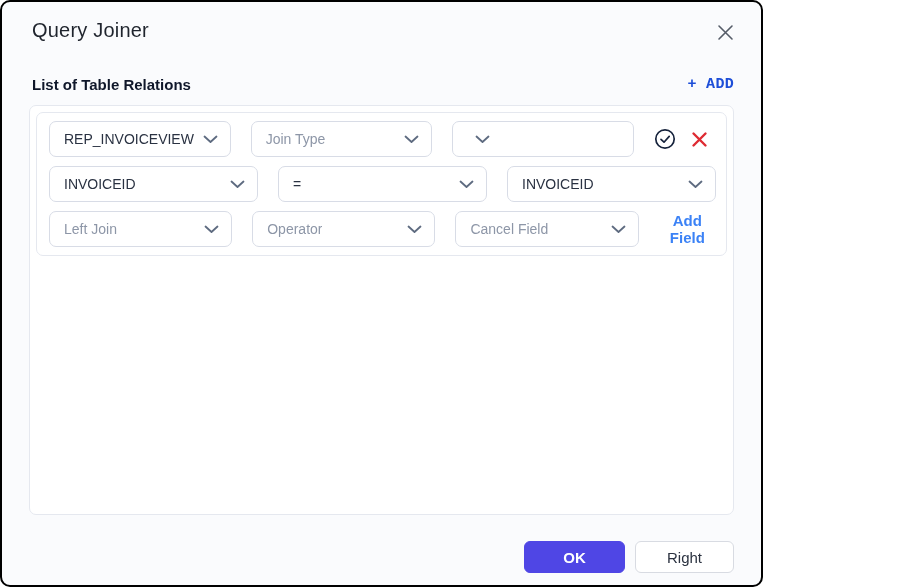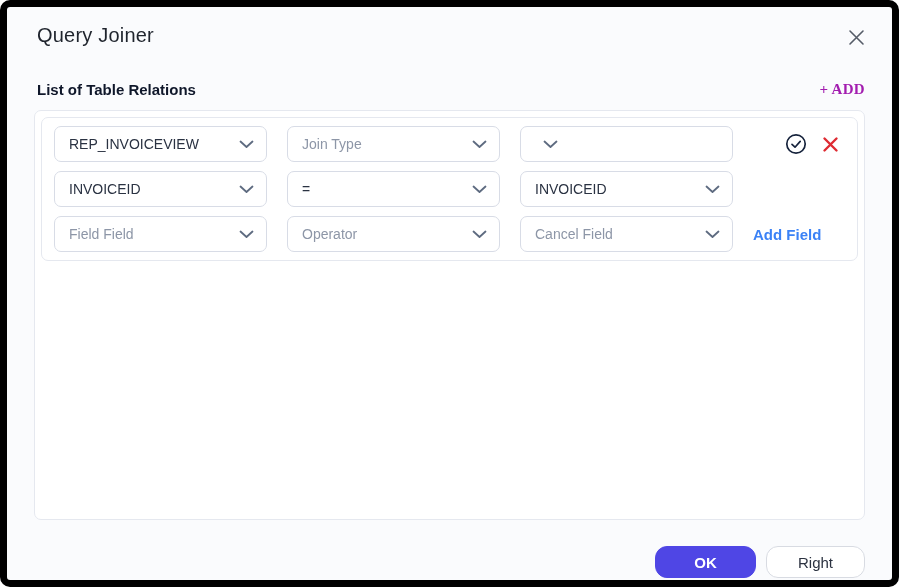--- a/index.html
+++ b/index.html
@@ -1,33 +1,33 @@
 <!DOCTYPE html>
 <html><head>
 <meta charset="utf-8">
 <style>
   html,body{margin:0;padding:0;background:#ffffff;}
   .window{
-    width:899px;height:587px;box-sizing:border-box;
-    border:7px solid #000000;border-radius:10px;
+    width:763px;height:587px;box-sizing:border-box;
+    border:2px solid #000000;border-radius:10px;
     background:#fafbfd;position:relative;overflow:hidden;
     font-family:"Liberation Sans",sans-serif;
   }
   
   .header{display:flex;justify-content:space-between;align-items:flex-start;
     padding:17px 24px 0 30px;height:26px;}
   .title{font-size:20px;color:#1f242d;font-weight:500;letter-spacing:.2px;}
   .close-btn{background:none;border:none;cursor:pointer;padding:2px;line-height:0;margin-top:2px;}
   
   .section-row{display:flex;justify-content:space-between;align-items:center;
     margin:30px 27px 0 30px;height:18px;}
   .section-label{font-size:15px;font-weight:700;color:#0f172a;}
   .add-btn{background:none;border:none;cursor:pointer;
-    font-family:Liberation Serif, serif;
-    font-size:15px;font-weight:600;color:#a21caf;letter-spacing:.3px;padding:0;}
+    font-family:Liberation Mono, monospace;
+    font-size:15px;font-weight:600;color:#1d4ed8;letter-spacing:.3px;padding:0;}
   
   .panel{margin:12px 27px 0 27px;height:410px;box-sizing:border-box;
     background:#ffffff;border:1px solid #e5e8ef;border-radius:7px;padding:6px;}
   .group{box-sizing:border-box;border:1px solid #e5e8ef;border-radius:7px;
     padding:8px 10px 8px 12px;}
   .rel-row{display:flex;align-items:center;gap:20px;margin-bottom:9px;}
   .rel-row:last-child{margin-bottom:0;}
   .dd{width:213px;height:36px;box-sizing:border-box;background:#fff;
     border:1px solid #d8dce6;border-radius:7px;cursor:pointer;
     display:flex;align-items:center;justify-content:space-between;
@@ -36,21 +36,21 @@
     overflow:hidden;text-overflow:ellipsis;max-width:160px;}
   .dd.ph .dd-label{color:#8d96a7;font-weight:400;text-align:center;}
   .chev{line-height:0;flex:none;margin-left:8px;}
   .row-actions{margin-left:auto;display:flex;align-items:center;gap:15px;padding-right:8px;}
   .icon-btn{background:none;border:none;cursor:pointer;padding:0;line-height:0;}
   .add-field-btn{background:none;border:none;cursor:pointer;padding:0;
     font-family:"Liberation Sans",sans-serif;
     font-size:15px;font-weight:600;color:#3b82f6;}
   
   .footer{display:flex;justify-content:flex-end;gap:10px;margin:26px 27px 0 0;}
-  .btn{height:32px;box-sizing:border-box;border-radius:12px;cursor:pointer;
+  .btn{height:32px;box-sizing:border-box;border-radius:6px;cursor:pointer;
     font-family:"Liberation Sans",sans-serif;font-size:15px;line-height:1;}
   .btn-primary{width:101px;background:#4f46e5;border:1px solid #4f46e5;
     color:#ffffff;font-weight:700;}
   .btn-secondary{width:99px;background:#ffffff;border:1px solid #d8dbe2;
     color:#2b3240;font-weight:400;}
 </style>
 </head>
 <body>
 
 <div class="window">
@@ -139,21 +139,21 @@
           <span class="chev">
             <svg width="15" height="9" viewBox="0 0 15 9">
                 <path d="M1.5 1.5 L7.5 7 L13.5 1.5" fill="none" stroke="#5e6b80" stroke-width="1.8" stroke-linecap="round" stroke-linejoin="round"></path>
               </svg>
           </span>
         </div>
       </div>
 
       <div class="rel-row">
         <div class="dd ph">
-          <span class="dd-label">Field Field</span>
+          <span class="dd-label">Left Join</span>
           <span class="chev">
             <svg width="15" height="9" viewBox="0 0 15 9">
                 <path d="M1.5 1.5 L7.5 7 L13.5 1.5" fill="none" stroke="#5e6b80" stroke-width="1.8" stroke-linecap="round" stroke-linejoin="round"></path>
               </svg>
           </span>
         </div>
         <div class="dd ph">
           <span class="dd-label">Operator</span>
           <span class="chev">
             <svg width="15" height="9" viewBox="0 0 15 9">

